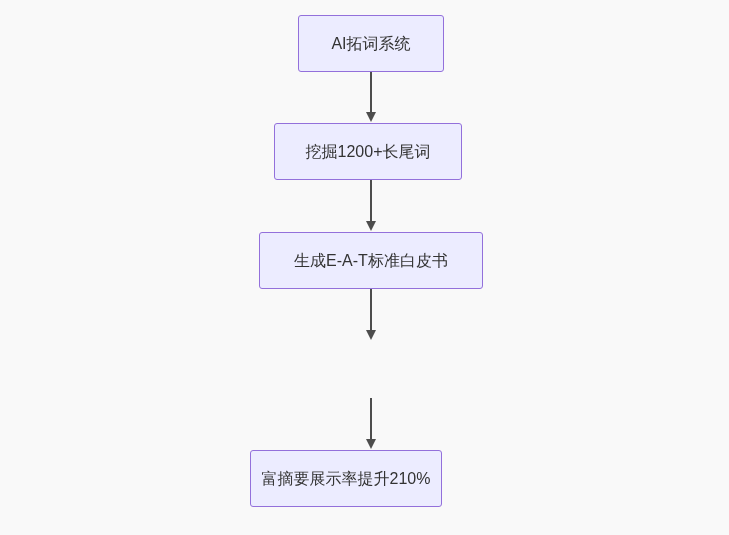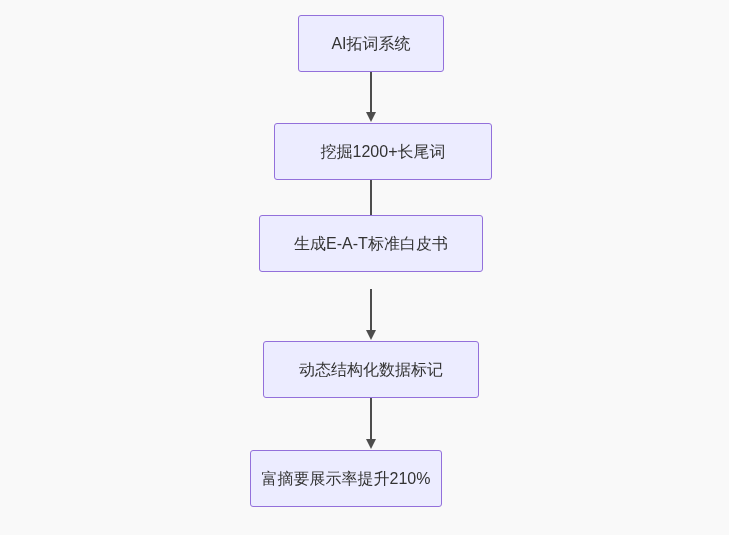--- a/index.html
+++ b/index.html
@@ -62,41 +62,38 @@
 
   <div class="node" style="left:298px; top:15px; width:146px;">
     <span class="node-label">AI拓词系统</span>
   </div>
 
   <div class="edge">
     <div class="edge-line" style="left:370px; top:72px; height:40px;"></div>
     <div class="arrow-head" style="left:366px; top:112px;"></div>
   </div>
 
-  <div class="node" style="left:274px; top:123px; width:218px;">
+  <div class="node" style="left:274px; top:123px; width:188px;">
     <span class="node-label">挖掘1200+长尾词</span>
   </div>
 
   <div class="edge">
     <div class="edge-line" style="left:370px; top:180px; height:41px;"></div>
     <div class="arrow-head" style="left:366px; top:221px;"></div>
   </div>
 
-  <div class="node" style="left:259px; top:215px; width:224px;">
+  <div class="node" style="left:259px; top:232px; width:224px;">
     <span class="node-label">生成E-A-T标准白皮书</span>
   </div>
 
   <div class="edge">
     <div class="edge-line" style="left:370px; top:289px; height:41px;"></div>
     <div class="arrow-head" style="left:366px; top:330px;"></div>
   </div>
 
-  <div class="node" style="left:263px; top:341px; width:216px;">
-    <span class="node-label">动态结构化数据标记</span>
-  </div>
 
   <div class="edge">
     <div class="edge-line" style="left:370px; top:398px; height:41px;"></div>
     <div class="arrow-head" style="left:366px; top:439px;"></div>
   </div>
 
   <div class="node" style="left:250px; top:450px; width:192px;">
     <span class="node-label">富摘要展示率提升210%</span>
   </div>
 

